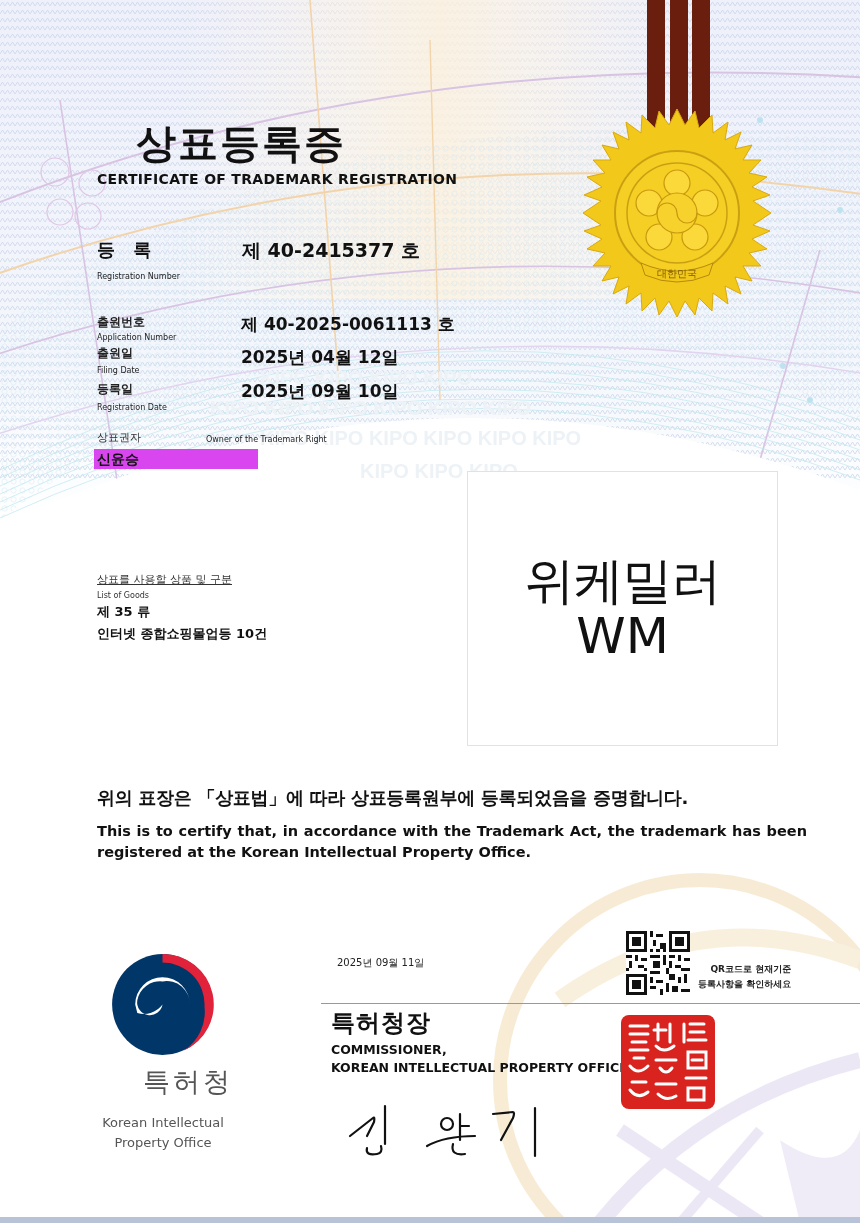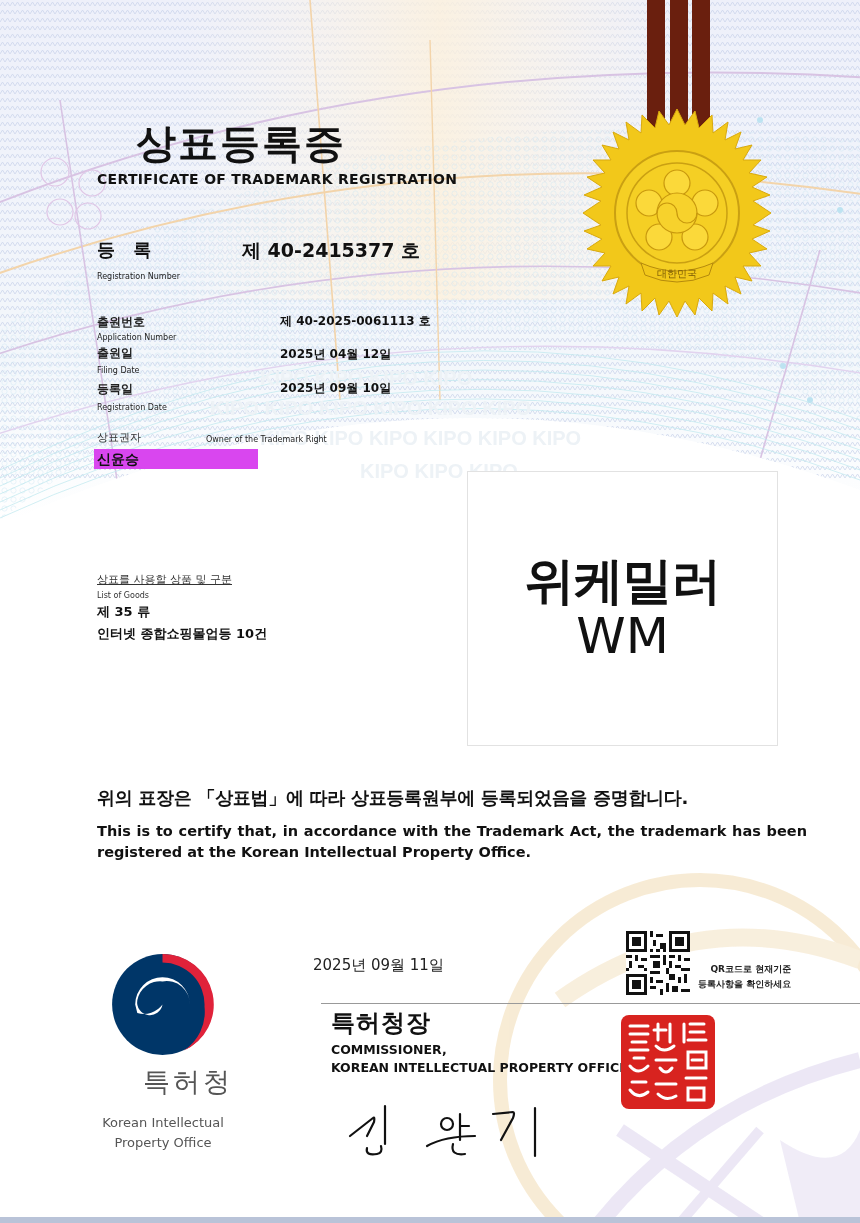--- a/index.html
+++ b/index.html
@@ -6,33 +6,33 @@
     body { width:860px; height:1223px; position:relative; overflow:hidden; background:#ffffff;
       font-family:"DejaVu Sans", "Liberation Sans", sans-serif; color:#111; }
     .bg { position:absolute; inset:0; z-index:0; }
     .abs { position:absolute; z-index:2; }
     .title-ko { left:96px; top:116px; font-size:40px; font-weight:bold; letter-spacing:2px; color:#111;margin-left:40px; }
     .title-en { left:97px; top:171px; font-size:14px; font-weight:bold; letter-spacing:0.3px; }
     .lbl-ko-lg { font-size:18px; font-weight:bold; letter-spacing:6px; }
     .val-lg { font-size:19px; font-weight:bold; }
     .lbl-ko { font-size:12px; font-weight:bold; color:#222; }
     .lbl-en { font-size:8px; color:#222; }
-    .val { font-size:12px; font-weight:bold;margin-left:39px; }
+    .val { font-size:17px; font-weight:bold; }
     .owner-lbl { font-size:11px; color:#333; }
     .owner-name { font-size:14px; font-weight:bold; }
     .goods-lbl { font-size:11px; color:#333;text-decoration:underline; }
     .goods-en { font-size:8px; color:#333; }
     .goods-val { font-size:13px; font-weight:bold; }
     .mark-box { left:467px; top:471px; width:309px; height:273px; background:#fff;
       border:1px solid #e2e2e2; display:flex; flex-direction:column; align-items:center; justify-content:center; }
-    .mark-ko { font-size:50px; color:#111; line-height:1.1; letter-spacing:-1px;font-weight:bold; }
+    .mark-ko { font-size:50px; color:#111; line-height:1.1; letter-spacing:-1px; }
     .mark-en { font-size:50px; color:#111; line-height:1.1; }
     .cert-ko { left:97px; top:786px; font-size:18px; font-weight:bold; letter-spacing:-0.3px; }
     .cert-en { left:97px; top:821px; width:710px; font-size:14.5px; font-weight:bold; line-height:21px; text-align:justify; }
-    .issue-date { left:313px; top:956px; font-size:15px; color:#222; }
+    .issue-date { left:337px; top:956px; font-size:10px; color:#222; }
     .sign-line { left:321px; top:1003px; width:539px; height:1px; background:#999; }
     .comm-ko { left:331px; top:1007px; font-size:24px; font-weight:bold; letter-spacing:1px; }
     .comm-en1 { left:331px; top:1042px; font-size:12.5px; font-weight:bold; }
     .comm-en2 { left:331px; top:1060px; font-size:12.5px; font-weight:bold; }
     .qr-text { left:698px; top:962px; font-size:9px; font-weight:bold; color:#222; text-align:right; line-height:15px; }
     .kipo-ko { left:95px; top:1064px; width:138px; text-align:right; font-size:27px; color:#555; letter-spacing:3px; }
     .kipo-en { left:88px; top:1113px; width:150px; text-align:center; font-size:13px; color:#555; line-height:20px; }
     .footer-bar { left:0; top:1217px; width:860px; height:6px; background:#b9c3d8; }
   </style>
 </head>

